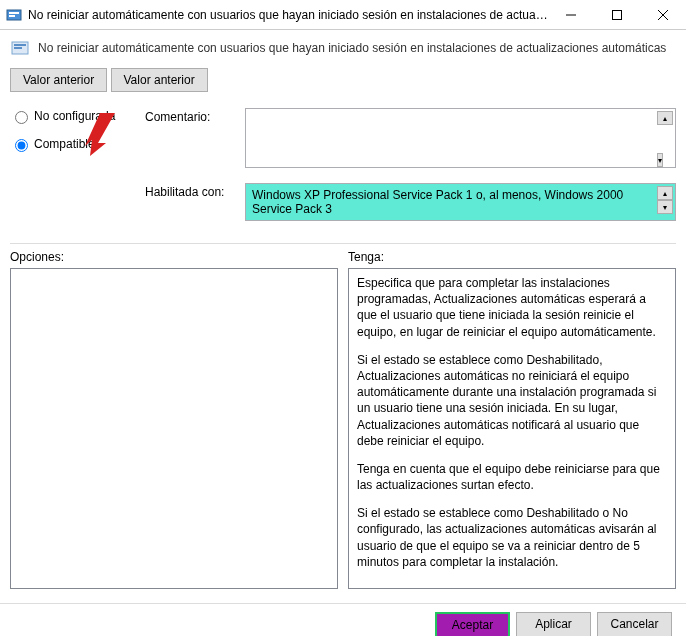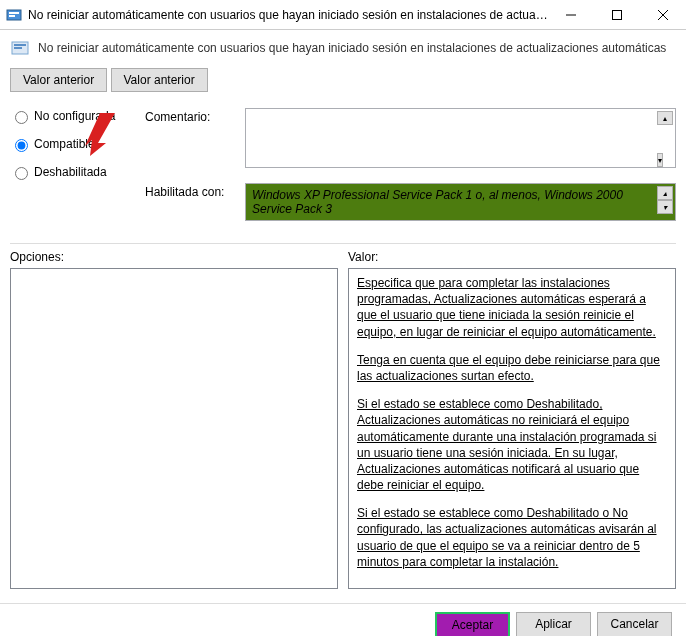--- a/index.html
+++ b/index.html
@@ -18,27 +18,27 @@
 .btn-primary { border: 2px solid #22c55e; background: #a21caf; }
 .main-grid { display: flex; gap: 20px; margin-bottom: 10px; }
 .radio-col { width: 115px; position: relative; }
 .radio-item { display: flex; align-items: center; margin-bottom: 12px; cursor: pointer; }
 .radio-item input { margin-right: 6px; }
 .fields-col { flex: 1; }
 .field-row { display: flex; align-items: flex-start; margin-bottom: 12px; }
 .field-label { width: 100px; padding-top: 2px; }
 .field-input { flex: 1; }
 .textarea-box { width: 100%; height: 60px; border: 1px solid #abadb3; background: #fff; resize: none; font-family: inherit; padding: 2px 4px; position: relative; }
-.compat-box { width: 100%; border: 1px solid #abadb3; background: #4d7c0f; padding: 4px 20px 4px 6px; position: relative; min-height: 38px; font-style: italic; }
+.compat-box { width: 100%; border: 1px solid #abadb3; background: #5eead4; padding: 4px 20px 4px 6px; position: relative; min-height: 38px; }
 .spinner { position: absolute; right: 2px; top: 2px; width: 16px; display: flex; flex-direction: column; }
 .spin-btn { height: 14px; border: 1px solid #adadad; background: #e1e1e1; font-size: 8px; display: flex; align-items: center; justify-content: center; cursor: pointer; }
 .lower { display: flex; gap: 10px; margin-top: 6px; }
 .panel { flex: 1; display: flex; flex-direction: column; }
 .panel-label { margin-bottom: 4px; }
-.panel-box { border: 1px solid #828790; background: #fff; flex: 1; padding: 6px 8px; overflow-y: auto; position: relative; text-decoration: underline; }
+.panel-box { border: 1px solid #828790; background: #fff; flex: 1; padding: 6px 8px; overflow-y: auto; position: relative; }
 .help-box { height: 290px; line-height: 1.35; }
 .help-box p { margin: 0 0 12px; }
 .opts-box { height: 290px; }
 .footer { padding: 8px 14px; display: flex; justify-content: flex-end; gap: 6px; border-top: 1px solid #ddd; margin-top: 6px; }
 .footer .btn { min-width: 75px; text-align: center; }
 .arrow { position: absolute; left: 70px; top: 0px; width: 40px; height: 50px; pointer-events: none; }
 .hr-line { border: none; border-top: 1px solid #ddd; margin: 6px 0; }
 </style>
 </head>
 <body>
@@ -95,24 +95,20 @@
         <polygon points="20,5 35,5 18,35 26,35 10,48 12,32 5,38" fill="#d92020"></polygon>
       </svg>
       <label class="radio-item">
         <input type="radio" name="state" style="">
         <span>No configurada</span>
       </label>
       <label class="radio-item">
         <input type="radio" name="state" checked="" style="">
         <span>Compatible</span>
       </label>
-      <label class="radio-item">
-        <input type="radio" name="state" style="">
-        <span>Deshabilitada</span>
-      </label>
     </div>
 
     <div class="fields-col">
       <div class="field-row">
         <div class="field-label">Comentario:</div>
         <div class="field-input" style="position:relative;">
           <textarea class="textarea-box" value="" style=""></textarea>
           <div class="spinner" style="top:3px;right:3px;">
             <div class="spin-btn">▴</div>
             <div class="spin-btn" style="margin-top:auto;position:absolute;bottom:-42px;">▾</div>
@@ -135,25 +131,25 @@
   </div>
 
   <hr class="hr-line">
 
   <div class="lower">
     <div class="panel">
       <div class="panel-label">Opciones:</div>
       <div class="panel-box opts-box"></div>
     </div>
     <div class="panel">
-      <div class="panel-label">Valor:</div>
+      <div class="panel-label">Tenga:</div>
       <div class="panel-box help-box">
         <p>Especifica que para completar las instalaciones programadas, Actualizaciones automáticas esperará a que el usuario que tiene iniciada la sesión reinicie el equipo, en lugar de reiniciar el equipo automáticamente.</p>
+        <p>Si el estado se establece como Deshabilitado, Actualizaciones automáticas no reiniciará el equipo automáticamente durante una instalación programada si un usuario tiene una sesión iniciada. En su lugar, Actualizaciones automáticas notificará al usuario que debe reiniciar el equipo.</p>
         <p>Tenga en cuenta que el equipo debe reiniciarse para que las actualizaciones surtan efecto.</p>
-        <p>Si el estado se establece como Deshabilitado, Actualizaciones automáticas no reiniciará el equipo automáticamente durante una instalación programada si un usuario tiene una sesión iniciada. En su lugar, Actualizaciones automáticas notificará al usuario que debe reiniciar el equipo.</p>
         <p>Si el estado se establece como Deshabilitado o No configurado, las actualizaciones automáticas avisarán al usuario de que el equipo se va a reiniciar dentro de 5 minutos para completar la instalación.</p>
       </div>
     </div>
   </div>
 </div>
 
 <div class="footer">
   <span class="btn btn-primary">Aceptar</span>
   <span class="btn">Aplicar</span>
   <span class="btn">Cancelar</span>

